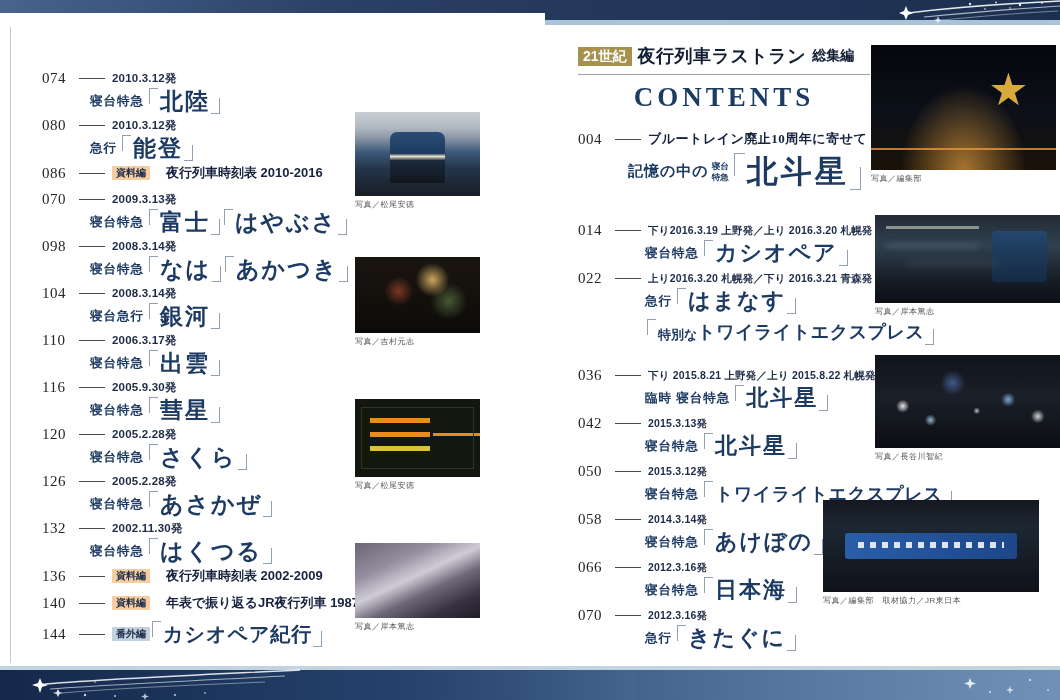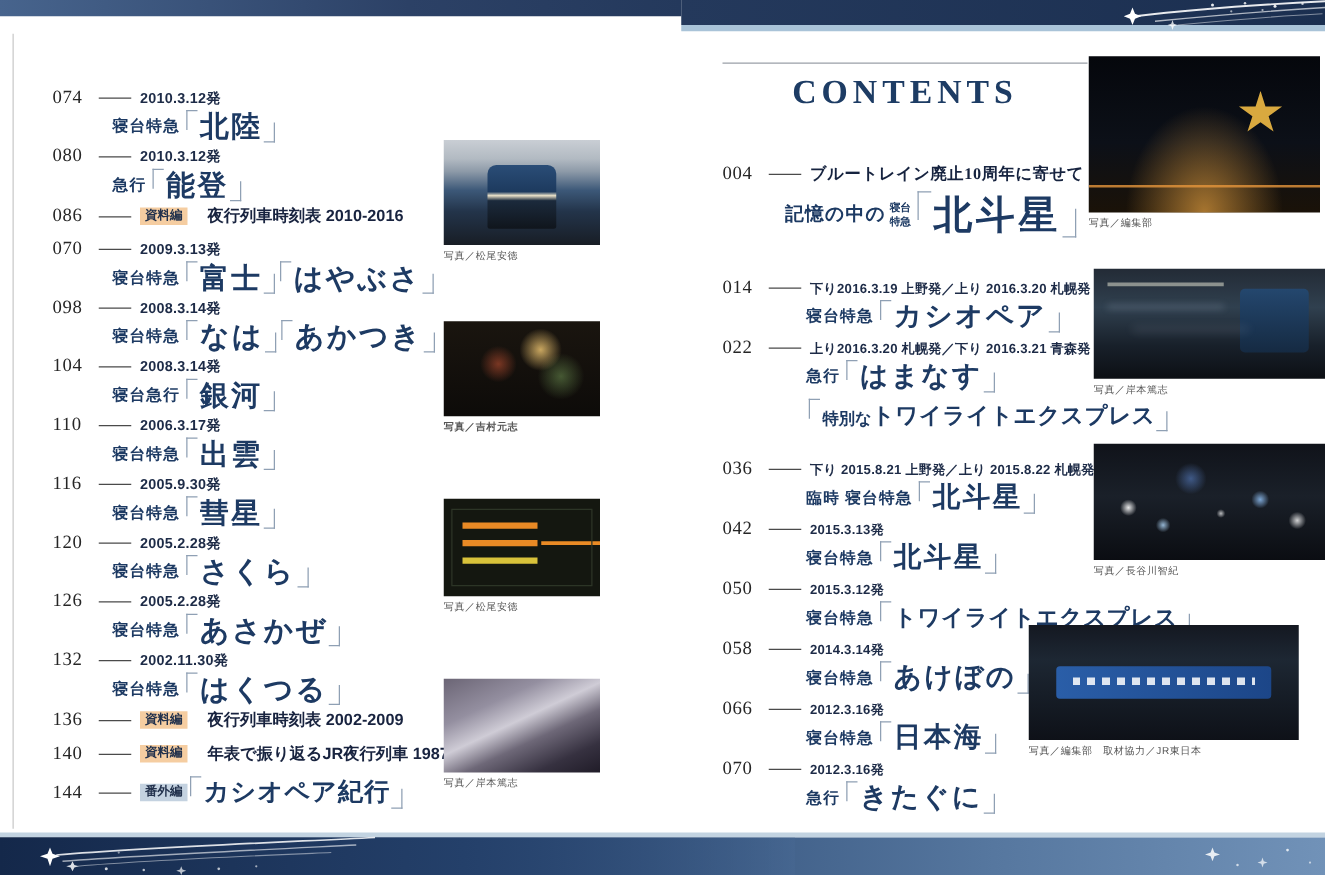--- a/index.html
+++ b/index.html
@@ -173,20 +173,25 @@
   <path d="M30,6 L31.5,10 L36,11.5 L31.5,13 L30,17 L28.5,13 L24,11.5 L28.5,10 Z" fill="#ffffff" opacity="0.85"></path>
   <path d="M70,14 L71,17 L74,18 L71,19 L70,22 L69,19 L66,18 L69,17 Z" fill="#ffffff" opacity="0.7"></path>
   <circle cx="50" cy="20" r="1" fill="#ffffff" opacity="0.7"></circle>
   <circle cx="90" cy="8" r="1.1" fill="#ffffff" opacity="0.8"></circle>
   <circle cx="108" cy="18" r="0.9" fill="#ffffff" opacity="0.6"></circle>
 </svg>
 
 <div class="page-edge-line"></div>
 
 <div class="header">
+  <div class="header-line1">
+    <span class="era-badge">21世紀</span>
+    <span class="header-title">夜行列車ラストラン</span>
+    <span class="header-suffix">総集編</span>
+  </div>
   <div class="header-rule"></div>
   <div class="contents-title">CONTENTS</div>
 </div>
 
 <div class="feature">
   <div class="l1">
     <span class="num">004</span>
     <span class="dash"></span>
     <span class="feature-intro">ブルートレイン廃止10周年に寄せて</span>
   </div>
@@ -486,21 +491,21 @@
         <span class="title ">きたぐに</span>
         <span class="q q-close"></span>
       </div>
     </div>
   </div>
 
 <figure class="fig fig-l1" style="margin:0;">
   <div class="photo lp1"></div>
   <div class="caption">写真／松尾安徳</div>
 </figure>
-<figure class="fig fig-l2" style="margin:0;font-weight:bold;">
+<figure class="fig fig-l2" style="margin:0;">
   <div class="photo lp2"></div>
   <div class="caption">写真／吉村元志</div>
 </figure>
 <figure class="fig fig-l3" style="margin:0;">
   <div class="photo lp3"></div>
   <div class="caption">写真／松尾安徳</div>
 </figure>
 <figure class="fig fig-l4" style="margin:0;">
   <div class="photo lp4"></div>
   <div class="caption">写真／岸本篤志</div>

